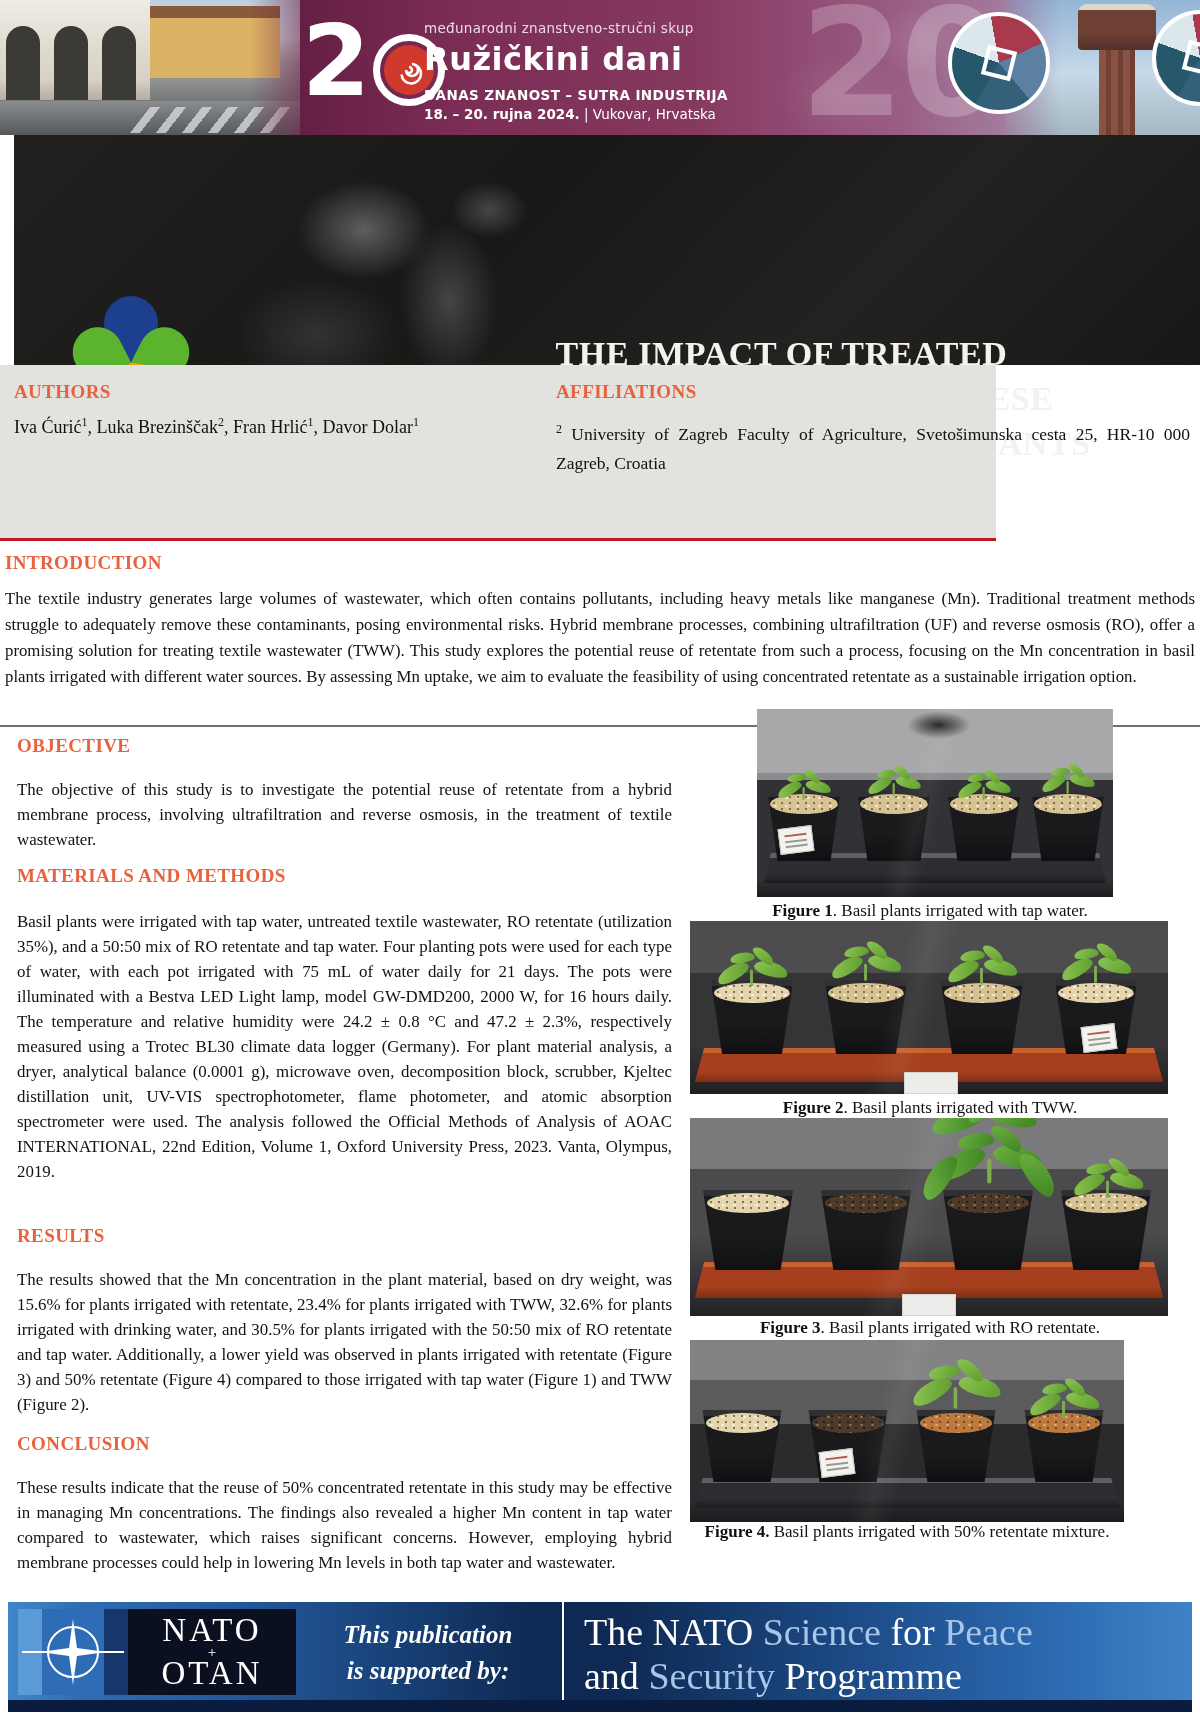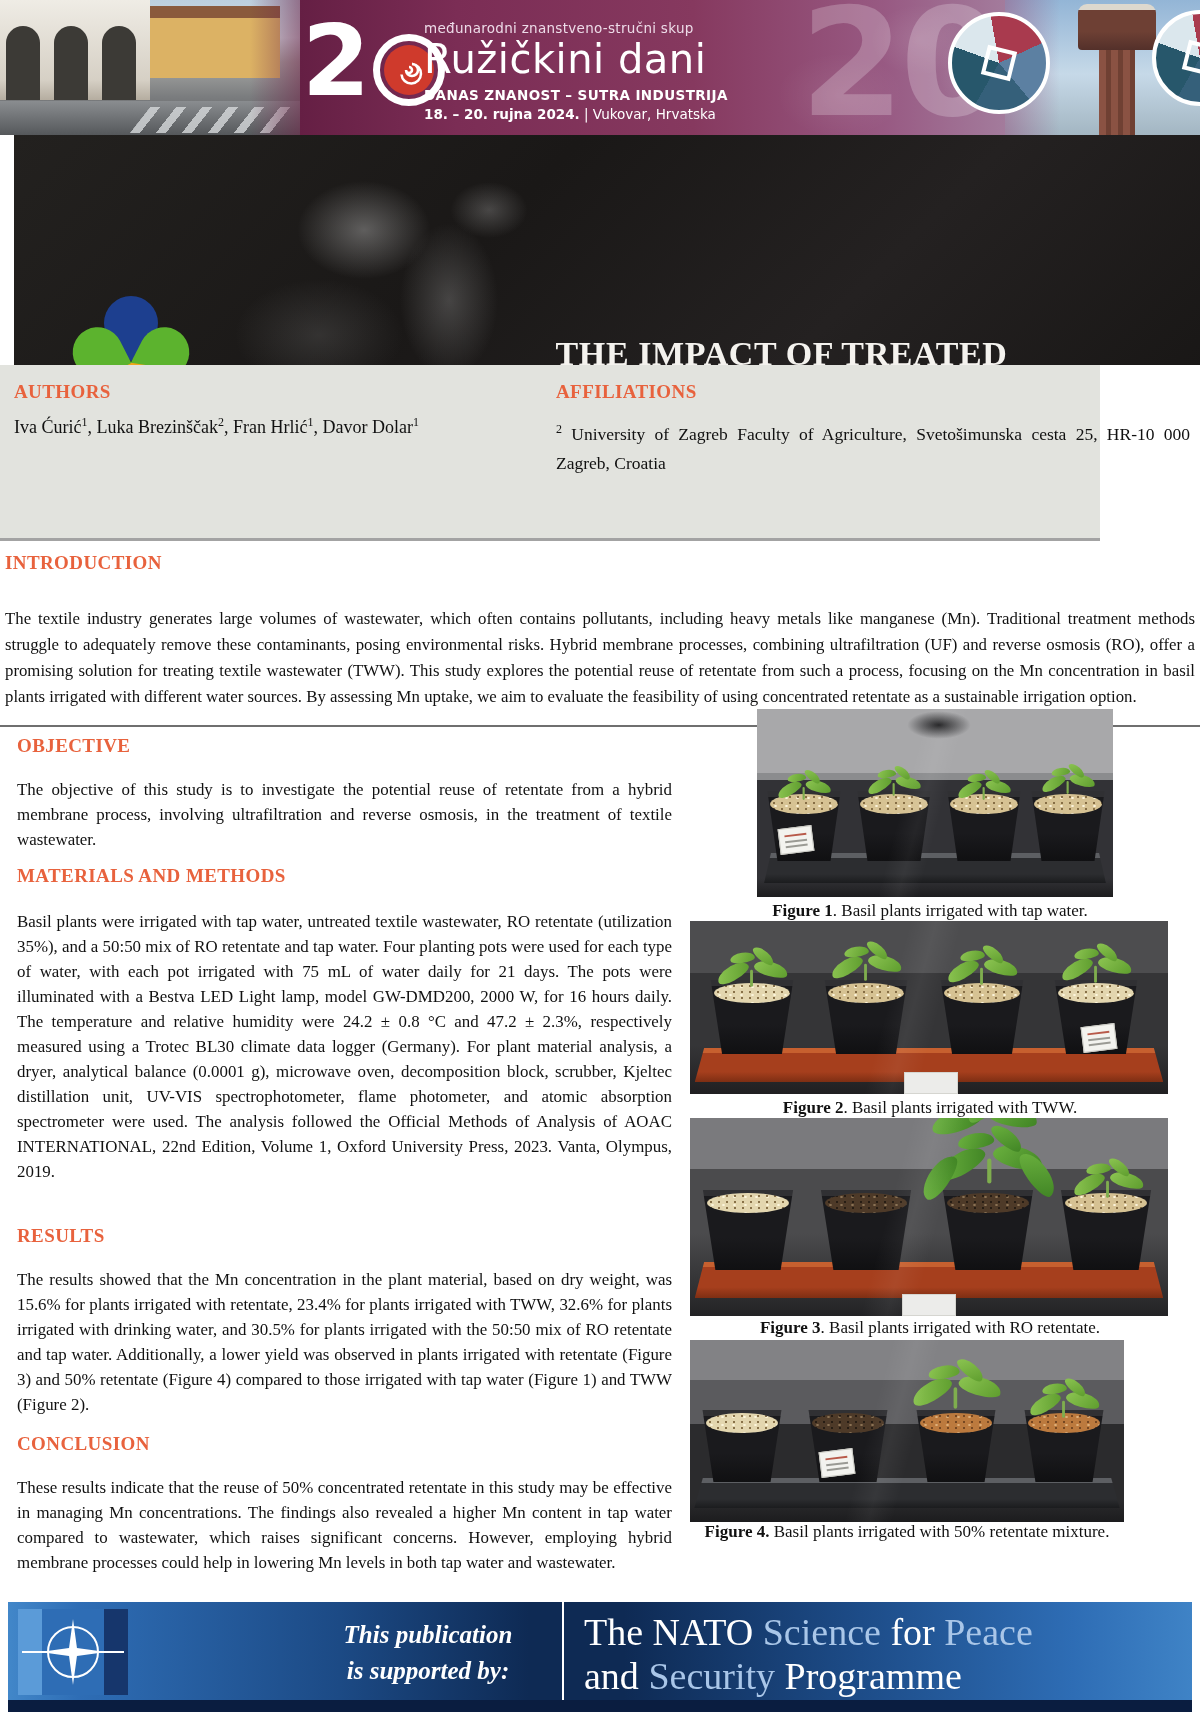--- a/index.html
+++ b/index.html
@@ -29,21 +29,21 @@
   .skyzone{position:absolute;left:1005px;top:0;width:195px;height:135px;
     background:linear-gradient(180deg,#93b5d6 0%,#c6d9e8 55%,#a3b6c2 100%)}
   .skyzone-fade{position:absolute;left:1005px;top:0;width:55px;height:135px;background:linear-gradient(90deg,rgba(150,88,130,.55),transparent)}
   .b20{position:absolute;left:302px;top:12px;display:flex;align-items:flex-start;font-family:"DejaVu Sans",sans-serif}
   .b20 .two{font-weight:700;font-size:98px;line-height:98px;color:#fff}
   .ring{margin-left:3px;margin-top:22px;width:72px;height:72px;border:7px solid #fff;border-radius:50%;
         display:flex;align-items:center;justify-content:center}
   .rose{width:50px;height:50px;border-radius:50%;background:#cf3a2c;display:flex;align-items:center;justify-content:center}
   .ct{position:absolute;left:424px;top:20px;color:#fff;font-family:"DejaVu Sans",sans-serif}
   .kicker{font-size:13.5px;letter-spacing:.3px;color:#eddbe8}
-  .cname{font-size:40px;line-height:46px;letter-spacing:.5px;font-weight:400}
+  .cname{font-size:32px;line-height:46px;letter-spacing:.5px;font-weight:700}
   .slogan{font-weight:700;font-size:13.5px;letter-spacing:.4px;margin-top:5px}
   .dates{font-size:13.5px;margin-top:3px}
   .dates b{font-weight:700}
   .wm{position:absolute;left:800px;top:-12px;font-family:"DejaVu Sans",sans-serif;font-weight:700;
       font-size:150px;line-height:150px;color:rgba(255,255,255,.22);letter-spacing:-4px}
   .collage{position:absolute;border-radius:50%;border:4px solid #fff;
     background:conic-gradient(from 210deg,#27576b 0 80deg,#dbe7ed 80deg 140deg,#a93a4e 140deg 215deg,#5c80a2 215deg 290deg,#35607a 290deg 360deg);
     display:flex;align-items:center;justify-content:center}
   .collage.c1{left:948px;top:12px;width:102px;height:102px}
   .collage.c2{left:1152px;top:10px;width:96px;height:96px}
@@ -69,31 +69,31 @@
   .fkit-core{position:absolute;left:75px;top:72px;width:0;height:0}
   .pw{position:absolute;left:0;top:0;transform:rotate(var(--a))}
   .pw .petal{position:absolute;left:-25px;top:-60px;width:50px;height:50px;border-radius:50% 50% 0 50%;
     transform:rotate(45deg);background:var(--c)}
   .pw.b .petal{width:54px;height:54px;top:-67px;left:-27px}
   .fkit-text{position:absolute;left:-8px;top:138px;width:170px;text-align:center;font-weight:700;
     font-size:19px;letter-spacing:1px}
   .fkit-text .fblue{color:#23418f}.fkit-text .fgreen{color:#3f9a2f}
 
   
-  .aband{position:absolute;left:0;top:365px;width:1100px;height:176px;background:#e2e3de;border-bottom:3px solid #a3a3a3}
+  .aband{position:absolute;left:0;top:365px;width:996px;height:176px;background:#e2e3de;border-bottom:3px solid #b91c1c}
   .shead{color:#e8623d;font-weight:700;font-size:19px;letter-spacing:.4px}
   .ahead{position:absolute;left:14px;top:16px}
   .authors-line{position:absolute;left:14px;top:50px;font-size:18px}
   .authors-line sup,.affp sup{font-size:12px}
   .affblock{position:absolute;left:556px;top:16px;width:634px}
   .afflist{margin-top:12px;font-size:17.5px;line-height:29px;text-align:justify}
 
   
   .intro{position:absolute;left:5px;top:552px;width:1190px}
-  .intro p{margin-top:32px;font-size:16.8px;line-height:26px;text-align:justify}
+  .intro p{margin-top:12px;font-size:16.8px;line-height:26px;text-align:justify}
   .rule2{position:absolute;left:0;top:725px;width:1200px;height:2px;background:#6f6f6f}
 
   
   .lcol{position:absolute;left:17px;top:733px;width:655px;height:880px}
   .lcol .blk{position:absolute;left:0;width:655px}
   .lcol p{font-size:16.9px;line-height:25px;text-align:justify}
   .obj-h{top:2px}.obj-b{top:44px}
   .mm-h{top:132px}.mm-b{top:176px}
   .res-h{top:492px}.res-b{top:534px}
   .con-h{top:700px}.con-b{top:742px}
@@ -439,20 +439,25 @@
     </div>
     <figcaption class="cap" style="top:813px;width:434px;left:2px"><b>Figure 4.</b><span> Basil plants irrigated with 50% retentate mixture.</span></figcaption>
   </div>
 
   <div class="nato">
     <div class="flag">
       <div class="hline"></div>
       <div class="star"></div>
       <div class="circ"></div>
     </div>
+    <div class="natobox">
+      <div>NATO</div>
+      <div class="plus">+</div>
+      <div>OTAN</div>
+    </div>
     <div class="suppl">
       <div>This publication</div>
       <div>is supported by:</div>
     </div>
     <div class="vline"></div>
     <div class="prog">
       <div><span>The NATO </span><span class="acc">Science</span><span> for </span><span class="acc">Peace</span></div>
       <div><span>and </span><span class="acc">Security</span><span> Programme</span></div>
     </div>
   </div>

